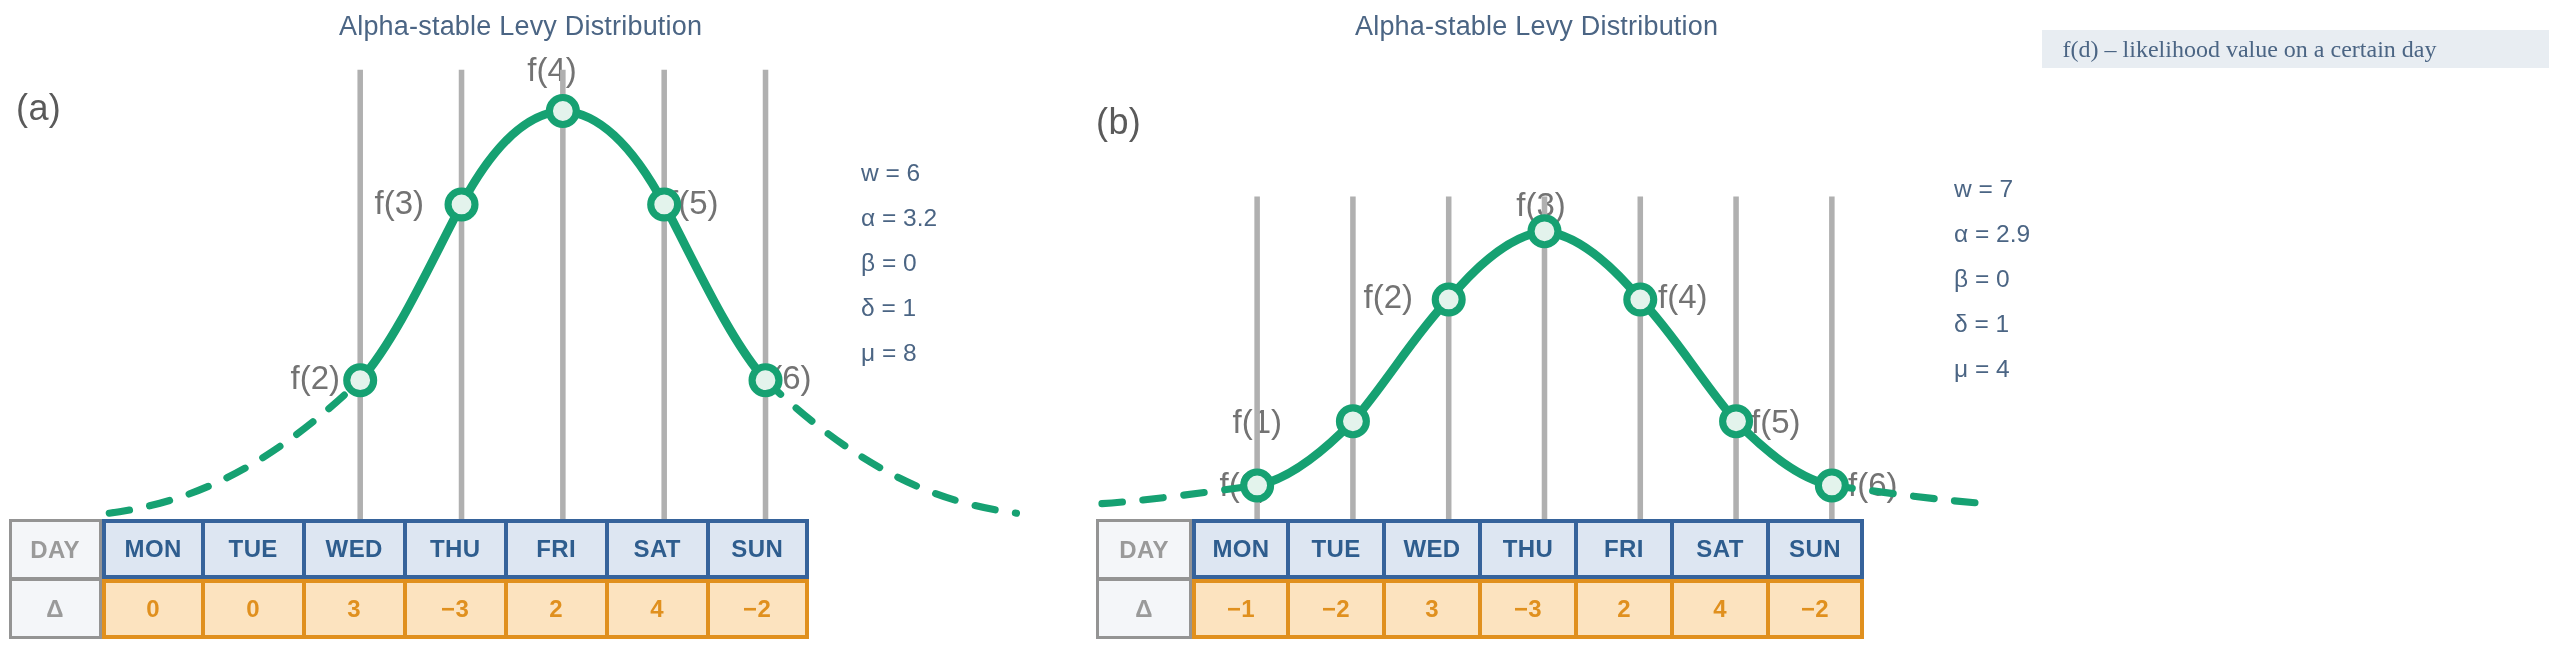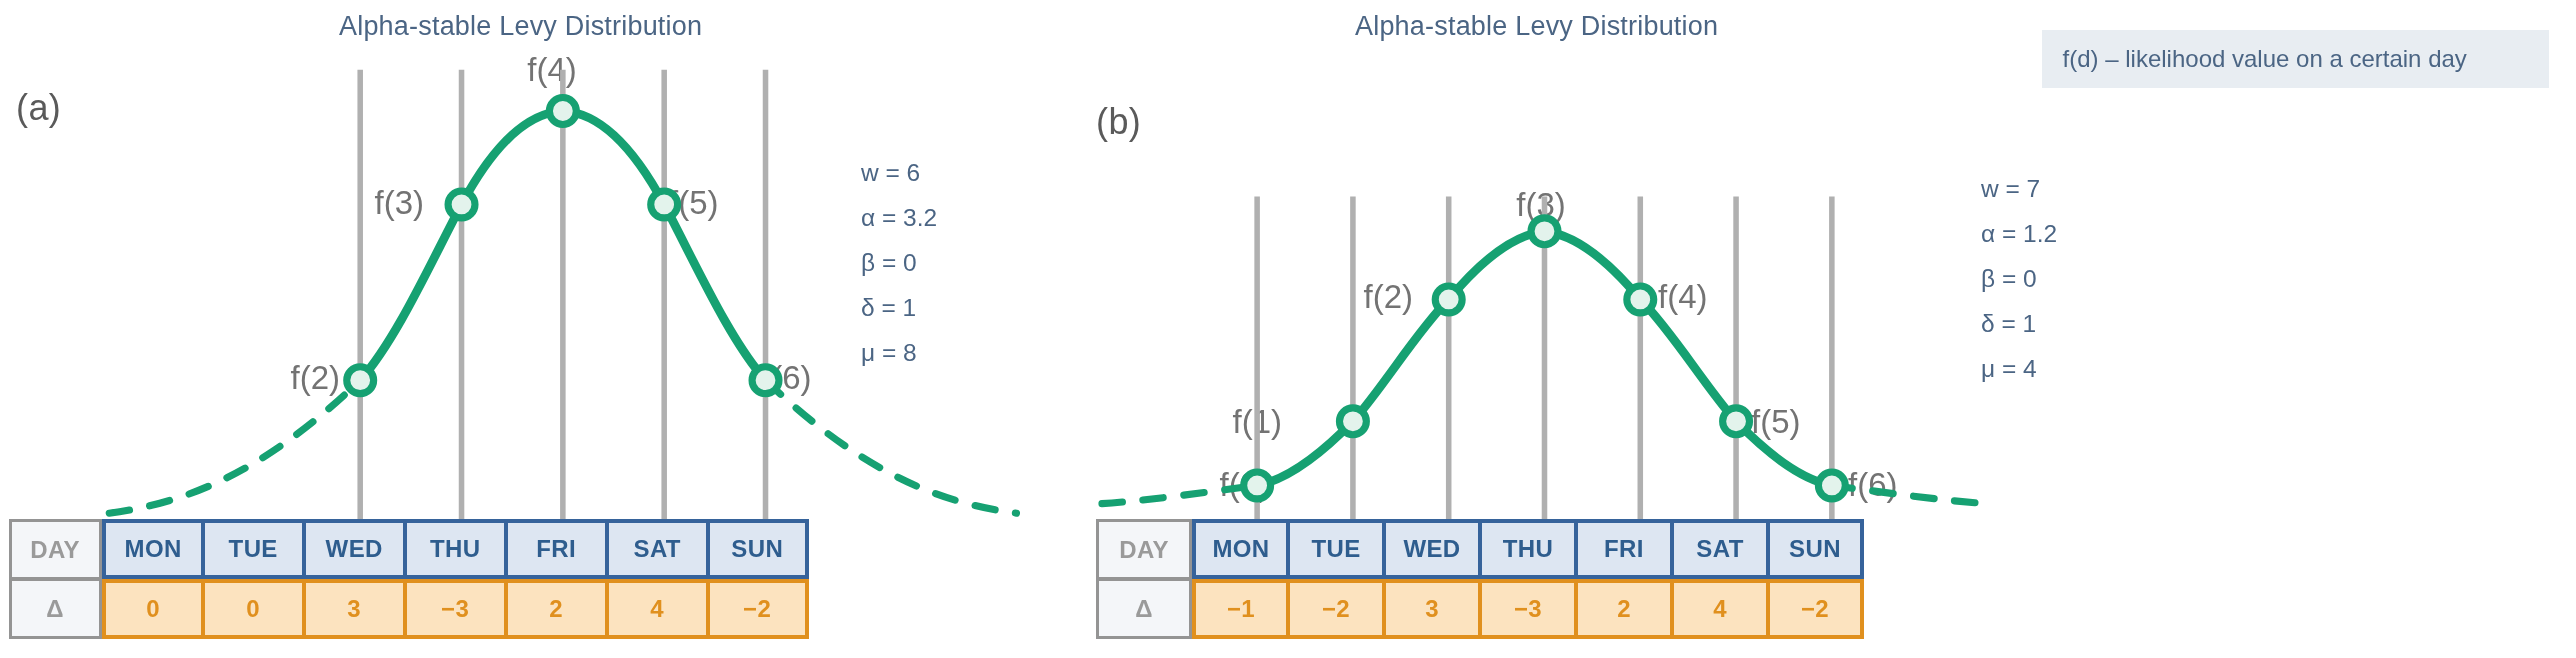--- a/index.html
+++ b/index.html
@@ -135,21 +135,21 @@
     border-right: 2.4px solid #e0901e;
   }
   .cell.val.first { border-left-width: 4px; }
   .cell.val.last  { border-right-width: 4px; }
 </style>
 </head>
 <body>
 
 <div class="stage">
 
-  <div class="legend-box" style="left:2042px; top:30px; width:507px; height:58px;">
+  <div class="legend-box" style="left:2042px; top:30px; width:507px; height:38px;font-family:Liberation Serif, serif;">
     <span class="legend-text">f(d) – likelihood value on a certain day</span>
   </div>
 
   <div class="panel-tag" style="left:16px; top:87px;">(a)</div>
 
   <div class="chart-title" style="left:339px; top:11px;">Alpha-stable Levy Distribution</div>
 
   <div class="params" style="left:861px; top:150px;">
     <div>w = 6</div>
     <div>α = 3.2</div>
@@ -161,23 +161,23 @@
   <div class="pt-label left" style="left:340px; top:378px;">f(2)</div>
   <div class="pt-label left" style="left:424px; top:203px;">f(3)</div>
   <div class="pt-label above" style="left:552px; top:89px;">f(4)</div>
   <div class="pt-label" style="left:669px; top:203px;">f(5)</div>
   <div class="pt-label" style="left:762px; top:378px;">f(6)</div>
 
   <div class="panel-tag" style="left:1096px; top:101px;">(b)</div>
 
   <div class="chart-title" style="left:1355px; top:11px;">Alpha-stable Levy Distribution</div>
 
-  <div class="params" style="left:1954px; top:166px;margin-left:27px;">
+  <div class="params" style="left:1954px; top:166px;">
     <div>w = 7</div>
-    <div>α = 1.2</div>
+    <div>α = 2.9</div>
     <div>β = 0</div>
     <div>δ = 1</div>
     <div>μ = 4</div>
   </div>
 
   <div class="pt-label left" style="left:1229px; top:485px;margin-left:40px;">f(0)</div>
   <div class="pt-label left" style="left:1282px; top:422px;">f(1)</div>
   <div class="pt-label left" style="left:1413px; top:297px;">f(2)</div>
   <div class="pt-label above" style="left:1541px; top:224px;">f(3)</div>
   <div class="pt-label" style="left:1658px; top:297px;">f(4)</div>

